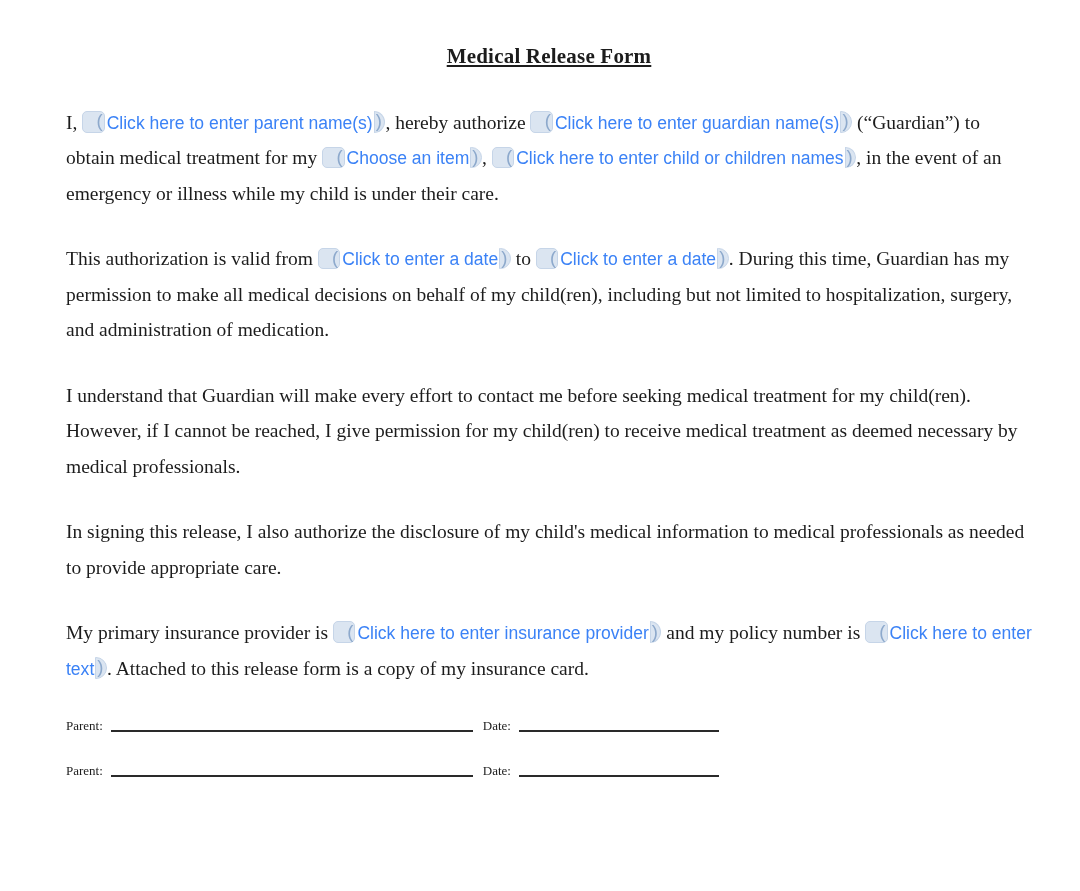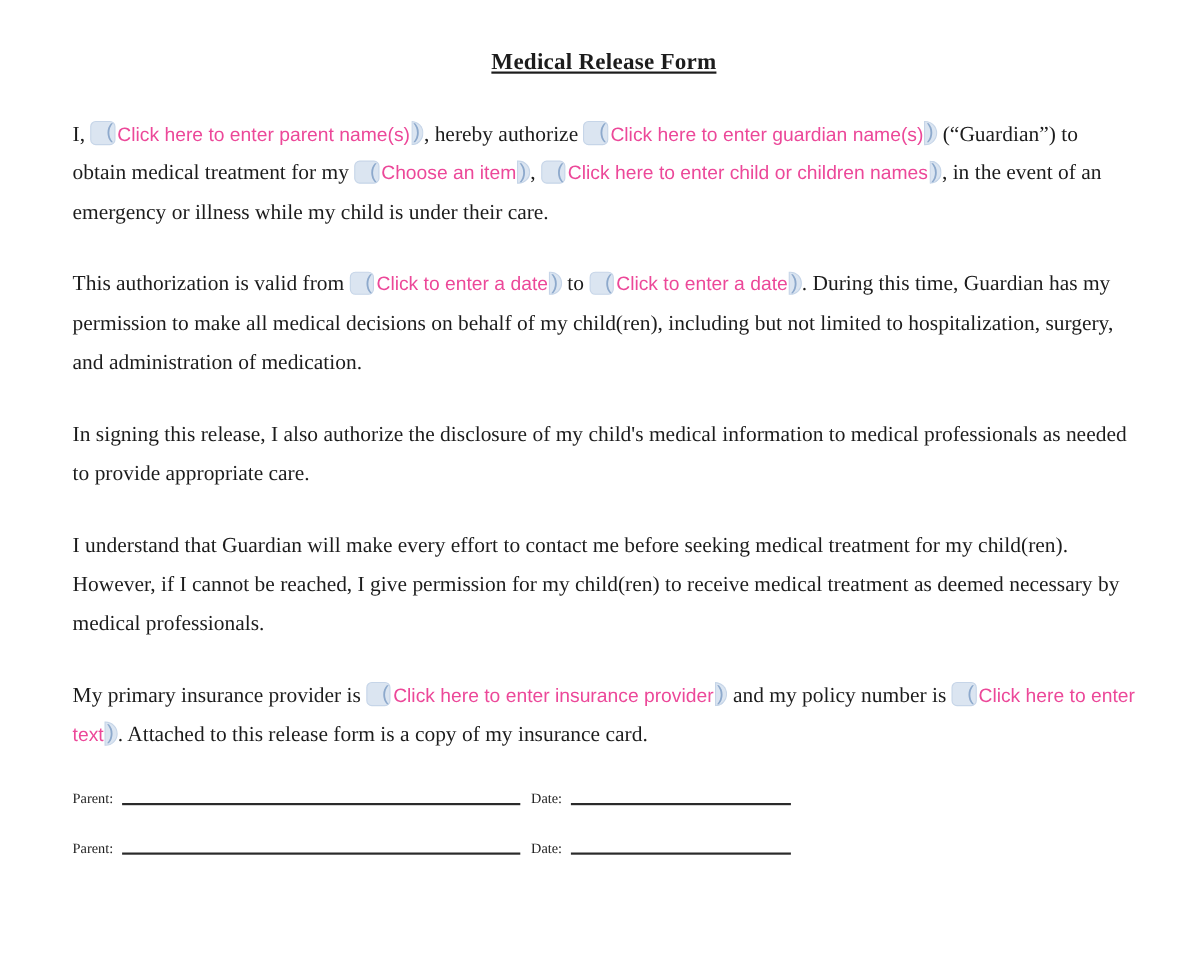--- a/index.html
+++ b/index.html
@@ -28,21 +28,21 @@
   p.body-par {
     font-size: 19.5px;
     line-height: 1.82;
     margin: 0 0 30px 0;
   }
   
   .cc { cursor: pointer; }
   .cc .ph {
     font-family: "Liberation Sans", sans-serif;
     font-size: 0.9em;
-    color: #ec4899;
+    color: #3b82f6;
   }
   .cap {
     display: inline-block;
     background: #dbe5f1;
     border: 1px solid #c6d5e8;
     height: 1.12em;
     vertical-align: -0.2em;
     position: relative;
     font-family: "Liberation Sans", sans-serif;
     color: #8da9cc;
@@ -97,23 +97,23 @@
 <body>
 
 <div class="page">
 
   <h1 class="doc-title">Medical Release Form</h1>
 
   <p class="body-par"><span>I, </span><span class="cc"><span class="cap start"></span><span class="ph">Click here to enter parent name(s)</span><span class="cap end"></span></span><span>, hereby authorize </span><span class="cc"><span class="cap start"></span><span class="ph">Click here to enter guardian name(s)</span><span class="cap end"></span></span><span> (“Guardian”) to obtain medical treatment for my </span><span class="cc"><span class="cap start"></span><span class="ph">Choose an item</span><span class="cap end"></span></span><span>, </span><span class="cc"><span class="cap start"></span><span class="ph">Click here to enter child or children names</span><span class="cap end"></span></span><span>, in the event of an emergency or illness while my child is under their care.</span></p>
 
   <p class="body-par"><span>This authorization is valid from </span><span class="cc"><span class="cap start"></span><span class="ph">Click to enter a date</span><span class="cap end"></span></span><span> to </span><span class="cc"><span class="cap start"></span><span class="ph">Click to enter a date</span><span class="cap end"></span></span><span>. During this time, Guardian has my permission to make all medical decisions on behalf of my child(ren), including but not limited to hospitalization, surgery, and administration of medication.</span></p>
 
+  <p class="body-par">I understand that Guardian will make every effort to contact me before seeking medical treatment for my child(ren). However, if I cannot be reached, I give permission for my child(ren) to receive medical treatment as deemed necessary by medical professionals.</p>
+
   <p class="body-par">In signing this release, I also authorize the disclosure of my child's medical information to medical professionals as needed to provide appropriate care.</p>
-
-  <p class="body-par">I understand that Guardian will make every effort to contact me before seeking medical treatment for my child(ren). However, if I cannot be reached, I give permission for my child(ren) to receive medical treatment as deemed necessary by medical professionals.</p>
 
   <p class="body-par"><span>My primary insurance provider is </span><span class="cc"><span class="cap start"></span><span class="ph">Click here to enter insurance provider</span><span class="cap end"></span></span><span> and my policy number is </span><span class="cc"><span class="cap start"></span><span class="ph">Click here to enter text</span><span class="cap end"></span></span><span>. Attached to this release form is a copy of my insurance card.</span></p>
 
   <p class="sig-row"><span>Parent:</span><span class="sig-line parent"></span><span>Date:</span><span class="sig-line date"></span></p>
 
   <p class="sig-row"><span>Parent:</span><span class="sig-line parent"></span><span>Date:</span><span class="sig-line date"></span></p>
 
 </div>
 
 </body></html>

